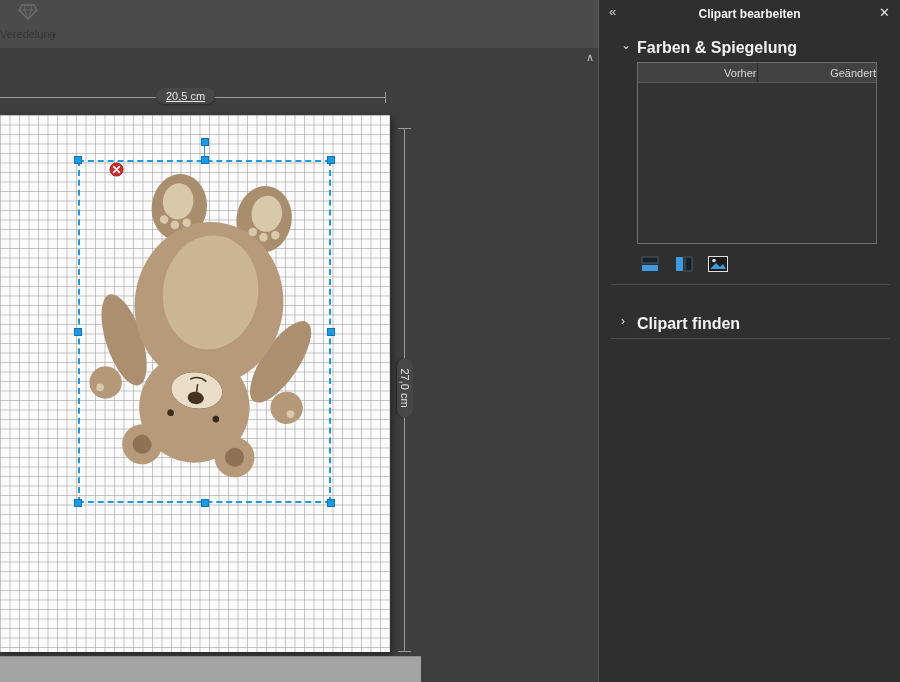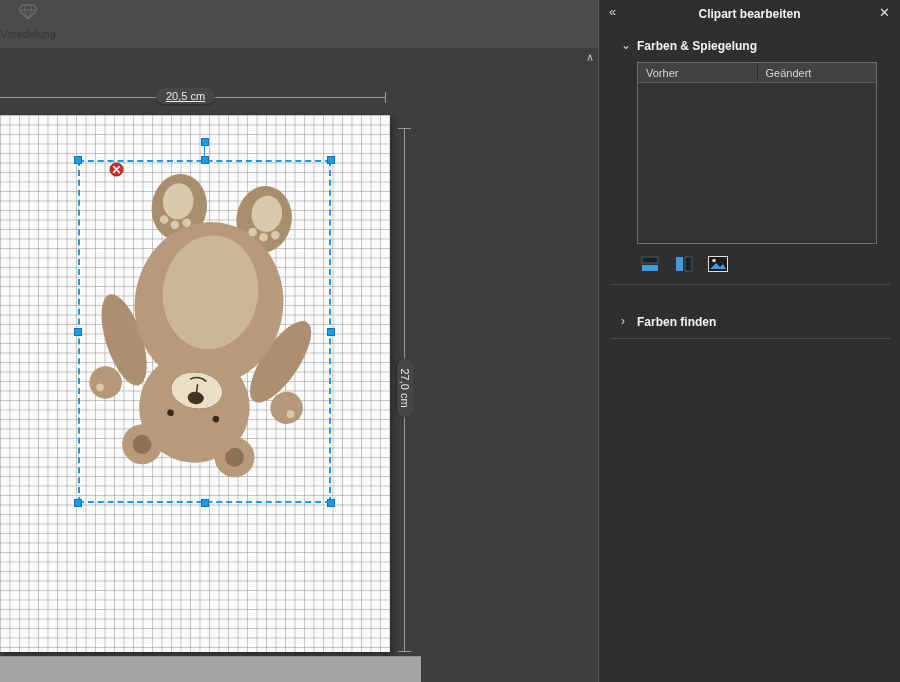--- a/index.html
+++ b/index.html
@@ -56,26 +56,26 @@
   .collapse-up{position:absolute;left:586px;top:3px;font-size:11px;color:#c4c4c4;cursor:pointer;}
 
   
   .panel{position:absolute;left:598px;top:0;right:0;bottom:0;background:#2f2f2f;border-left:1px solid #5a5a5a;}
   .p-head{position:relative;height:28px;}
   .p-collapse{position:absolute;left:10px;top:4px;font-size:13px;color:#cfcfcf;cursor:pointer;}
   .p-title{position:absolute;left:0;right:0;top:7px;text-align:center;font-size:12px;font-weight:bold;color:#f4f4f4;}
   .p-close{position:absolute;right:10px;top:5px;font-size:13px;color:#e0e0e0;cursor:pointer;}
   .sec{position:absolute;left:0;right:0;height:18px;cursor:pointer;}
   .sec .chev{position:absolute;left:22px;top:0;font-size:12px;color:#dcdcdc;}
-  .sec .sec-title{position:absolute;left:38px;top:1px;font-size:12px;font-weight:bold;color:#f2f2f2;}
+  .sec .sec-title{position:absolute;left:38px;top:1px;font-size:16px;font-weight:bold;color:#f2f2f2;}
   .sec.farben{top:38px;}
   .sec.finden{top:314px;}
   .cmp-table{position:absolute;left:38px;top:62px;width:240px;height:182px;border:1px solid #6e6e6e;background:#343434;}
   .cmp-head{display:flex;height:20px;background:#424242;border-bottom:1px solid #595959;}
-  .cmp-head .th{flex:1;font-size:11px;color:#d8d8d8;text-align:left;line-height:20px;padding-left:8px;}
+  .cmp-head .th{flex:1;font-size:11px;color:#d8d8d8;text-align:right;line-height:20px;padding-left:8px;}
   .cmp-head .th:first-child{border-right:1px solid #2a2a2a;}
   .cmp-body{position:absolute;left:0;right:0;top:20px;bottom:0;background:#333333;}
   .icon-row{position:absolute;left:40px;top:255px;display:flex;gap:12px;align-items:center;}
   .icon-btn{width:22px;height:18px;display:flex;align-items:center;justify-content:center;cursor:pointer;line-height:0;}
   .divider{position:absolute;left:12px;right:10px;height:1px;background:#4d4d4d;}
   .divider.d1{top:284px;} .divider.d2{top:338px;}
 </style>
 </head>
 <body>
 
@@ -241,19 +241,19 @@
           <path d="M2 13 L8 7 L12 11 L15 8 L18 13 Z" fill="#3d9be0"></path>
           <circle cx="6" cy="4.5" r="1.8" fill="#e0e0e0"></circle>
         </svg>
       </span>
     </div>
 
     <div class="divider d1"></div>
 
     <div class="sec finden">
       <span class="chev">›</span>
-      <span class="sec-title">Farben finden</span>
+      <span class="sec-title">Clipart finden</span>
     </div>
 
     <div class="divider d2"></div>
   </aside>
 
 </div>
 
 </body></html>

